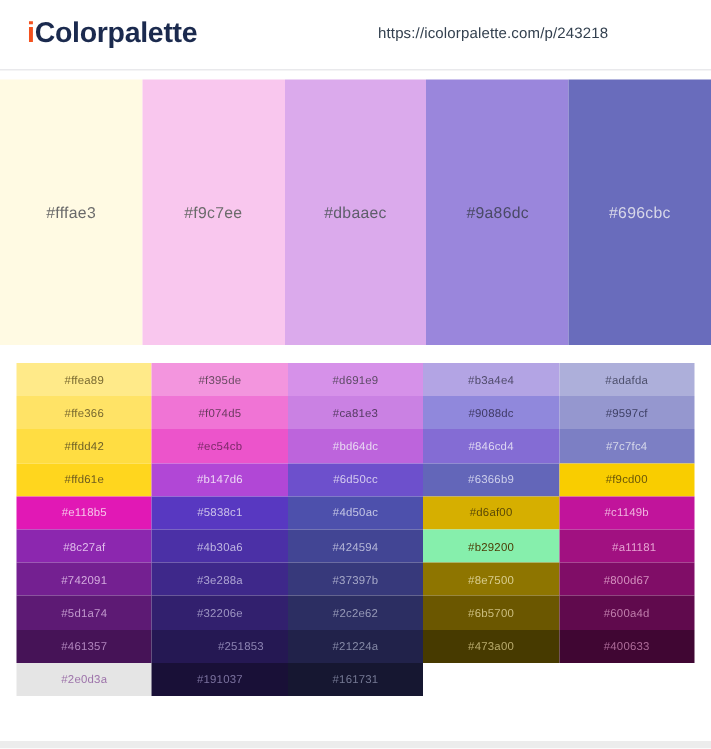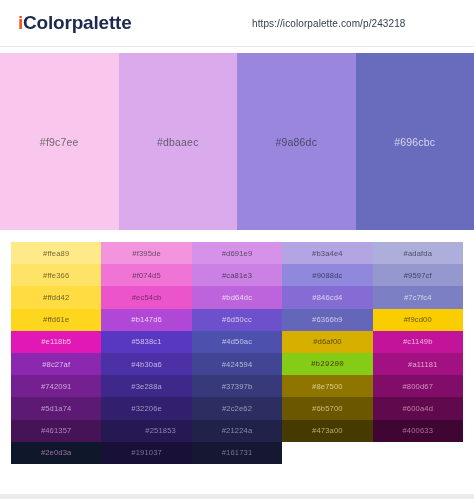--- a/index.html
+++ b/index.html
@@ -110,20 +110,23 @@
 
   <div class="header">
     <div class="logo">
       <span class="logo-i">i</span>
         <span class="logo-rest">Colorpalette</span>
     </div>
     <div class="url">https://icolorpalette.com/p/243218</div>
   </div>
 
   <div class="main-strip">
+      <div class="main-swatch" style="background: rgb(255, 250, 227);">
+        <span class="hex" style="color: rgb(107, 107, 107);">#fffae3</span>
+      </div>
       <div class="main-swatch" style="background: rgb(249, 199, 238);">
         <span class="hex" style="color: rgb(107, 107, 107);">#f9c7ee</span>
       </div>
       <div class="main-swatch" style="background: rgb(219, 170, 236);">
         <span class="hex" style="color: rgb(94, 94, 107);">#dbaaec</span>
       </div>
       <div class="main-swatch" style="background: rgb(154, 134, 220);">
         <span class="hex" style="color: rgb(74, 74, 102);">#9a86dc</span>
       </div>
       <div class="main-swatch" style="background: rgb(105, 108, 188);">
@@ -212,21 +215,21 @@
         </div>
         <div class="cell" style="background: rgb(140, 39, 175);">
           <span class="hex" style="color: rgb(224, 188, 236);">#8c27af</span>
         </div>
         <div class="cell" style="background: rgb(75, 48, 166);">
           <span class="hex" style="color: rgb(191, 182, 226);">#4b30a6</span>
         </div>
         <div class="cell" style="background: rgb(66, 69, 148);">
           <span class="hex" style="color: rgb(181, 183, 216);">#424594</span>
         </div>
-        <div class="cell" style="background: #84cc16; font-family: Liberation Mono, monospace;">
+        <div class="cell" style="background: #86efac;">
           <span class="hex" style="color: rgb(76, 61, 5);">#b29200</span>
         </div>
         <div class="cell" style="background: rgb(161, 17, 129);">
           <span class="hex" style="color: rgb(230, 164, 210); padding-left: 10px;">#a11181</span>
         </div>
         <div class="cell" style="background: rgb(116, 32, 145);">
           <span class="hex" style="color: rgb(211, 170, 222);">#742091</span>
         </div>
         <div class="cell" style="background: rgb(62, 40, 138);">
           <span class="hex" style="color: rgb(174, 165, 212);">#3e288a</span>
@@ -263,21 +266,21 @@
         </div>
         <div class="cell" style="background: rgb(33, 34, 74);">
           <span class="hex" style="color: rgb(133, 137, 166);">#21224a</span>
         </div>
         <div class="cell" style="background: rgb(71, 58, 0);">
           <span class="hex" style="color: rgb(184, 170, 107);">#473a00</span>
         </div>
         <div class="cell" style="background: rgb(64, 6, 51);">
           <span class="hex" style="color: rgb(173, 107, 153);">#400633</span>
         </div>
-        <div class="cell" style="background: #0f172a;">
+        <div class="cell" style="background: #e5e5e5;">
           <span class="hex" style="color: rgb(157, 115, 170);">#2e0d3a</span>
         </div>
         <div class="cell" style="background: rgb(25, 16, 55);">
           <span class="hex" style="color: rgb(123, 114, 159);">#191037</span>
         </div>
         <div class="cell" style="background: rgb(22, 23, 49);">
           <span class="hex" style="color: rgb(116, 120, 147);">#161731</span>
         </div>
       </div>
   </div>

